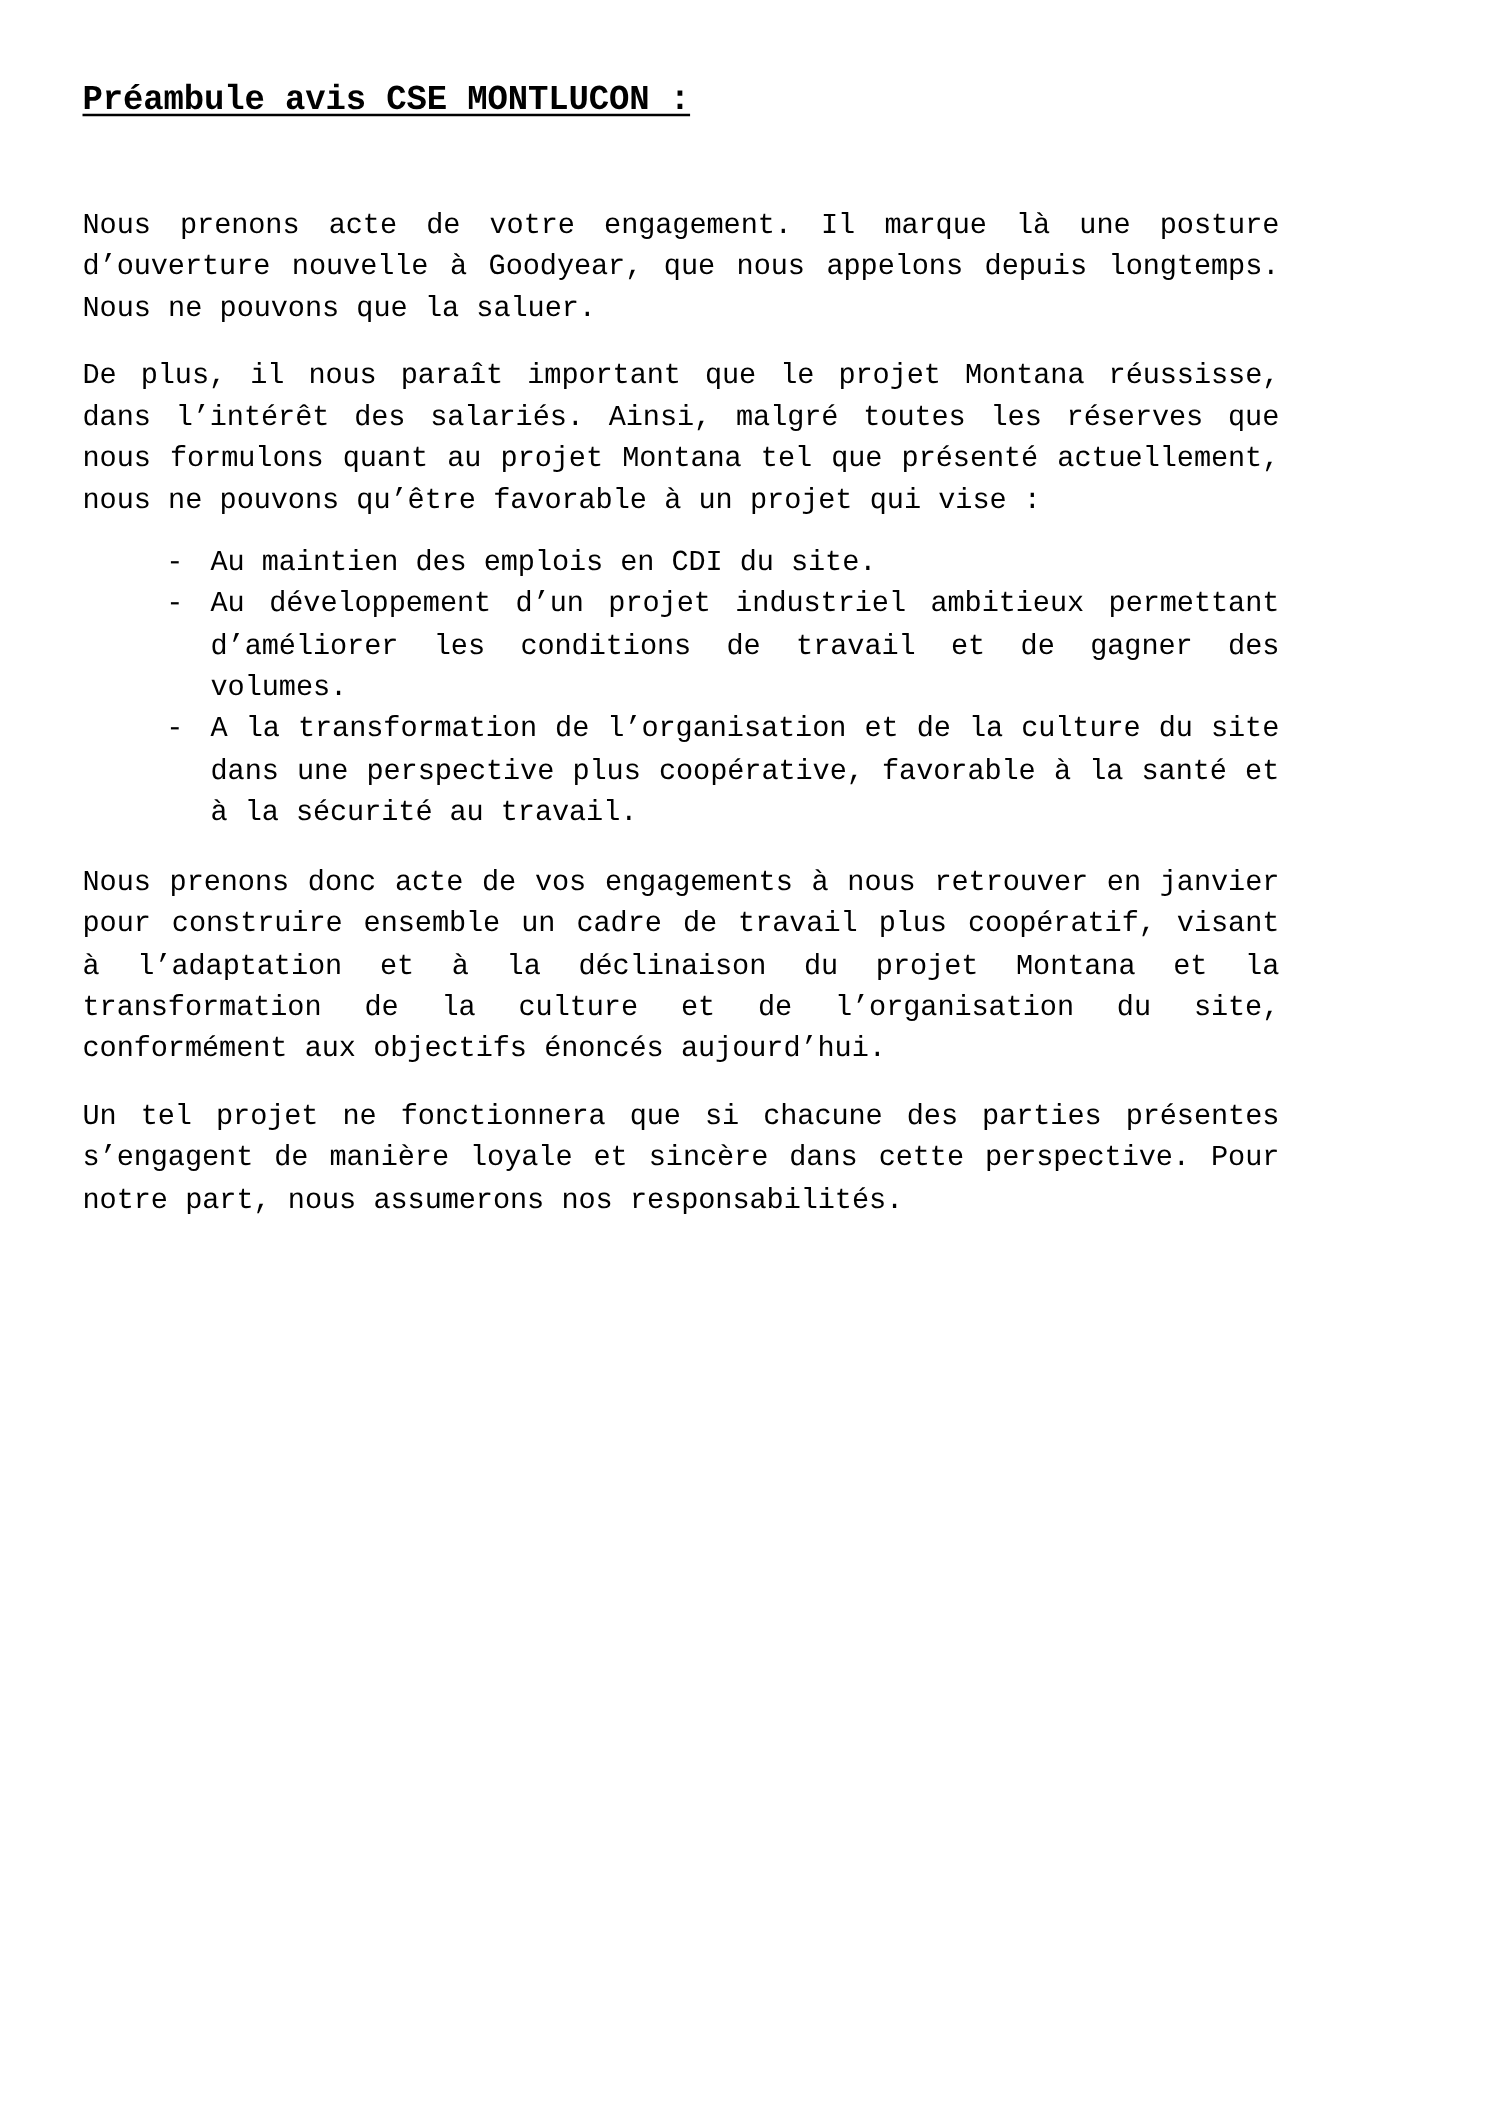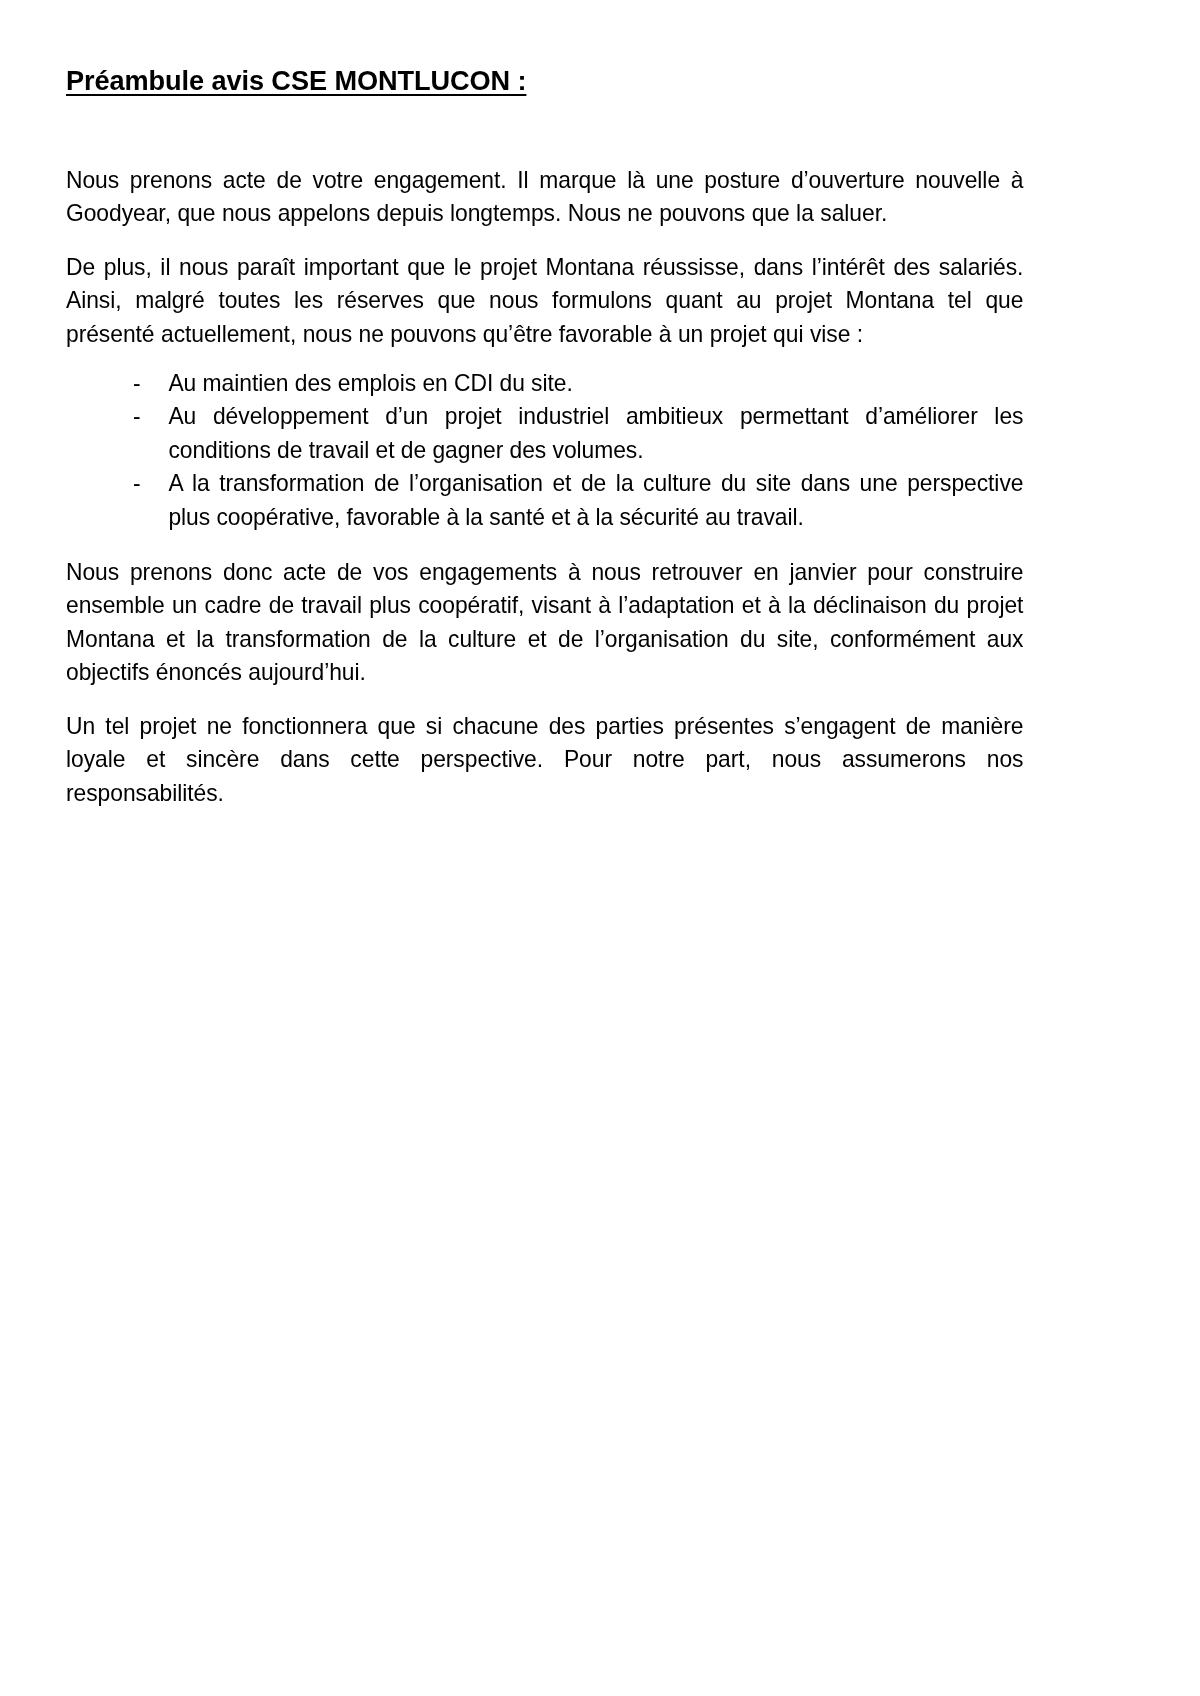--- a/index.html
+++ b/index.html
@@ -23,20 +23,21 @@
     width: 1200px;
     height: 1696px;
     background: #ffffff;
     overflow: hidden;
   }
   .content {
     position: absolute;
     left: 66px;
     top: 0;
     width: 972px;
+    font-family: Liberation Mono, monospace;
   }
   .doc-title {
     font-size: 28px;
     font-weight: bold;
     letter-spacing: -0.1px;
     text-decoration: underline;
     text-underline-offset: 4px;
     margin: 0;
     padding-top: 63px;
     line-height: 1.25;

